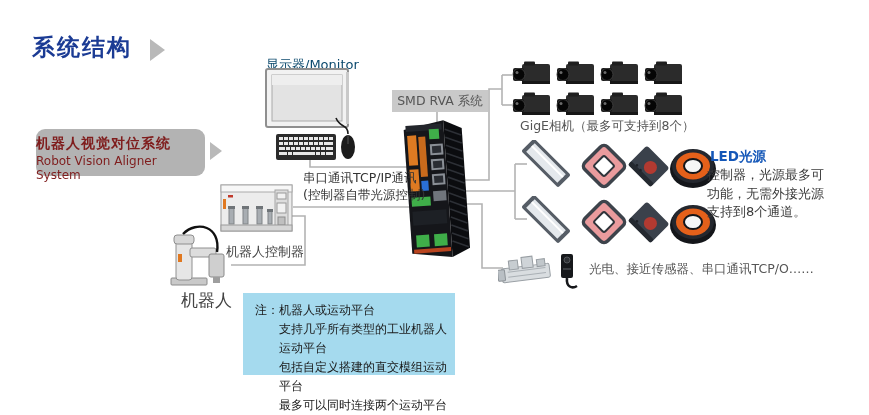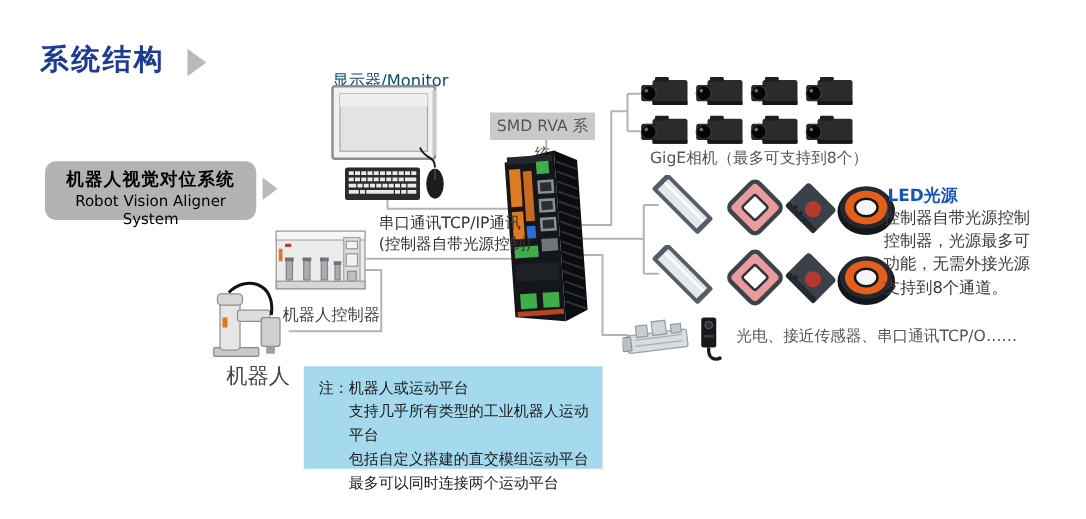--- a/index.html
+++ b/index.html
@@ -5,43 +5,43 @@
   * { margin:0; padding:0; box-sizing:border-box; }
   body { background:#fff; font-family:"DejaVu Sans","Liberation Sans",sans-serif; }
   #canvas { position:relative; width:869px; height:415px; background:#ffffff; overflow:hidden; }
   .abs { position:absolute; }
 
   .page-title { left:32px; top:32px; font-size:23px; font-weight:bold; color:#1b3b94; letter-spacing:2px; }
   .title-arrow { left:150px; top:39px; width:0; height:0;
     border-left:15px solid #b9b9b9; border-top:11px solid transparent; border-bottom:11px solid transparent; }
 
   .sys-label { left:36px; top:129px; width:169px; height:47px; background:#b3b3b3; border-radius:9px;
-    color:#000000; text-align:center; padding-top:6px; }
+    color:#7f1d1d; padding-top:6px; }
   .sys-label .l1 { font-size:14px; font-weight:bold; letter-spacing:1px; }
   .sys-label .l2 { font-size:12px; margin-top:1px; }
   .sys-arrow { left:210px; top:142px; width:0; height:0;
     border-left:12px solid #b9b9b9; border-top:9px solid transparent; border-bottom:9px solid transparent; }
 
   .monitor-label { left:266px; top:56px; font-size:13px; color:#0c4a6e; }
-  .smd-box { left:392px; top:90px; width:84px; height:22px; background:#c9c9c9; color:#555;
+  .smd-box { left:392px; top:90px; width:96px; height:22px; background:#c9c9c9; color:#555;
     font-size:12.5px; text-align:center; line-height:22px; }
 
   .cam-label { left:520px; top:118px; font-size:12.5px; color:#555; }
 
   .led-text { left:707px; top:148px; width:160px; }
   .led-text .t { font-size:13.5px; font-weight:bold; color:#1457b8; margin-bottom:0; padding-left:3px;}
   .led-text .b { font-size:13px; color:#3a3a3a; line-height:18.5px; }
 
   .comm-text { left:303px; top:169px; font-size:12.5px; color:#333; line-height:17px; }
 
   .rc-label { left:226px; top:243px; font-size:13px; color:#444; }
   .robot-label { left:181px; top:289px; font-size:17px; color:#444; }
   .io-label { left:589px; top:261px; font-size:12.5px; color:#555; }
 
-  .note-box { left:243px; top:293px; width:239px; height:82px; background:#a5daee;
+  .note-box { left:243px; top:293px; width:212px; height:82px; background:#a5daee;
     padding:8px 6px 8px 12px; font-size:12px; color:#1a1a1a; line-height:19px; }
   .note-box .ind { padding-left:24px; }
 
   svg { display:block; }
   .lines { left:0; top:0; pointer-events:none; }
 </style>
 </head>
 <body>
 
 <div id="canvas">
@@ -285,21 +285,20 @@
     <g>
       <ellipse cx="177" cy="29" rx="23" ry="19" fill="#14161a"></ellipse>
       <ellipse cx="177" cy="26" rx="21" ry="17" fill="#24272e"></ellipse>
       <ellipse cx="177" cy="26" rx="17" ry="13.5" fill="#e4601a"></ellipse>
       <ellipse cx="177" cy="26" rx="9" ry="7" fill="#f6f6f6" stroke="#131519" stroke-width="2"></ellipse>
     </g>
   </svg>
 
   <div class="abs led-text">
     <div class="t">LED光源</div>
-    <div class="b">控制器自带光源控制</div>
     <div class="b">控制器，光源最多可</div>
     <div class="b">功能，无需外接光源</div>
     <div class="b">支持到8个通道。</div>
   </div>
 
   <div class="abs comm-text">
     <div>串口通讯TCP/IP通讯</div>
     <div>(控制器自带光源控制)</div>
   </div>
 

